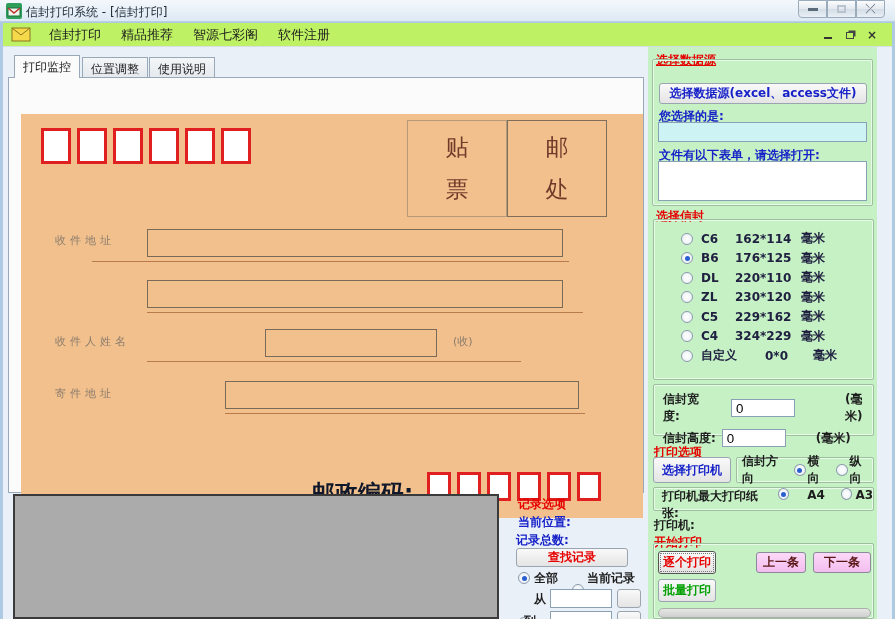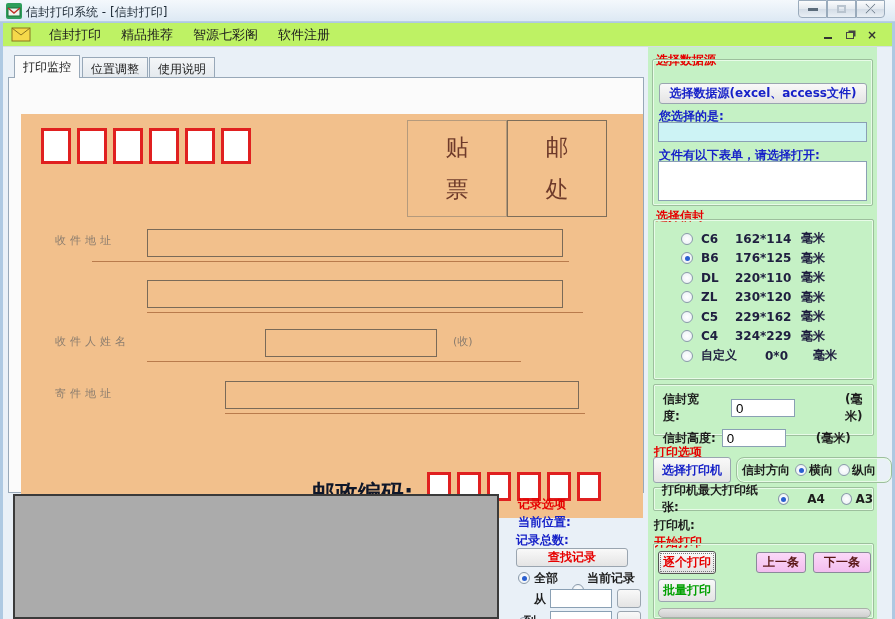--- a/index.html
+++ b/index.html
@@ -195,21 +195,21 @@
     <div class="abs radio" style="left:515px; top:546px;"></div>
     <div class="abs rlabel" style="left:531px; top:544px;">从</div>
     <input class="abs field" style="left: 547px; top: 542px; width: 62px; height: 19px;">
     <div class="abs btn" style="left:614px; top:542px; width:24px; height:19px;"></div>
     <div class="abs rlabel" style="left:521px; top:566px;">到</div>
     <input class="abs field" style="left: 547px; top: 564px; width: 62px; height: 19px;">
     <div class="abs btn" style="left:614px; top:564px; width:24px; height:19px;"></div>
 
     <div class="abs" id="rightpanel">
 
-      <div class="abs red" style="left:8px; top:5px;">选择数据源</div>
+      <div class="abs red" style="left:8px; top:5px;text-decoration:underline;">选择数据源</div>
       <div class="abs group" style="left:4px; top:12px; width:221px; height:147px;"></div>
       <div class="abs btn bluebtn" style="left:11px; top:36px; width:208px; height:21px;">选择数据源(excel、access文件)</div>
       <div class="abs blue" style="left:11px; top:61px;">您选择的是:</div>
       <input class="abs" style="left: 10px; top: 75px; width: 209px; height: 20px; background: rgb(205, 243, 245); border: 1px solid rgb(138, 160, 180);" value="">
       <div class="abs blue" style="left:11px; top:100px;">文件有以下表单，请选择打开:</div>
       <div class="abs field" style="left:10px; top:114px; width:209px; height:40px;"></div>
 
       <div class="abs red" style="left:8px; top:161px;">选择信封</div>
       <div class="abs group list7" style="left:5px; top:172px; width:221px; height:161px; padding:9px 0 0 27px;">
         <div class="row">
@@ -264,28 +264,28 @@
         </div>
         <div style="display:flex; align-items:center; margin:4px 0 0 9px;">
           <span class="rlabel">信封高度:</span>
           <input class="field" style="width: 64px; height: 18px; margin-left: 6px; padding-left: 4px;" value="0">
           <span class="rlabel" style="margin-left:30px;">(毫米)</span>
         </div>
       </div>
 
       <div class="abs red" style="left:6px; top:397px;">打印选项</div>
       <div class="abs btn bluebtn" style="left:5px; top:410px; width:78px; height:26px;">选择打印机</div>
-      <div class="abs group" style="left:88px; top:410px; width:156px; height:26px; display:flex; align-items:center;border-radius:8px;">
+      <div class="abs group" style="left:88px; top:410px; width:138px; height:26px; display:flex; align-items:center;">
         <span class="rlabel" style="margin-left:5px;">信封方向</span>
         <span class="radio sel" style="margin-left:5px;"></span>
         <span class="rlabel" style="margin-left:2px;">横向</span>
         <span class="radio" style="margin-left:5px;"></span>
         <span class="rlabel" style="margin-left:2px;">纵向</span>
       </div>
-      <div class="abs group" style="left:5px; top:440px; width:221px; height:24px; display:flex; align-items:center;">
+      <div class="abs group" style="left:5px; top:440px; width:221px; height:24px; display:flex; align-items:flex-start;">
         <span class="rlabel" style="margin-left:8px;">打印机最大打印纸张:</span>
         <span class="radio sel" style="margin-left:8px;"></span>
         <span class="rlabel" style="margin-left:18px;">A4</span>
         <span class="radio" style="margin-left:16px;"></span>
         <span class="rlabel" style="margin-left:3px;">A3</span>
       </div>
       <div class="abs rlabel" style="left:6px; top:470px;">打印机:</div>
 
       <div class="abs red" style="left:6px; top:487px;">开始打印</div>
       <div class="abs group" style="left:5px; top:496px; width:221px; height:76px;"></div>

